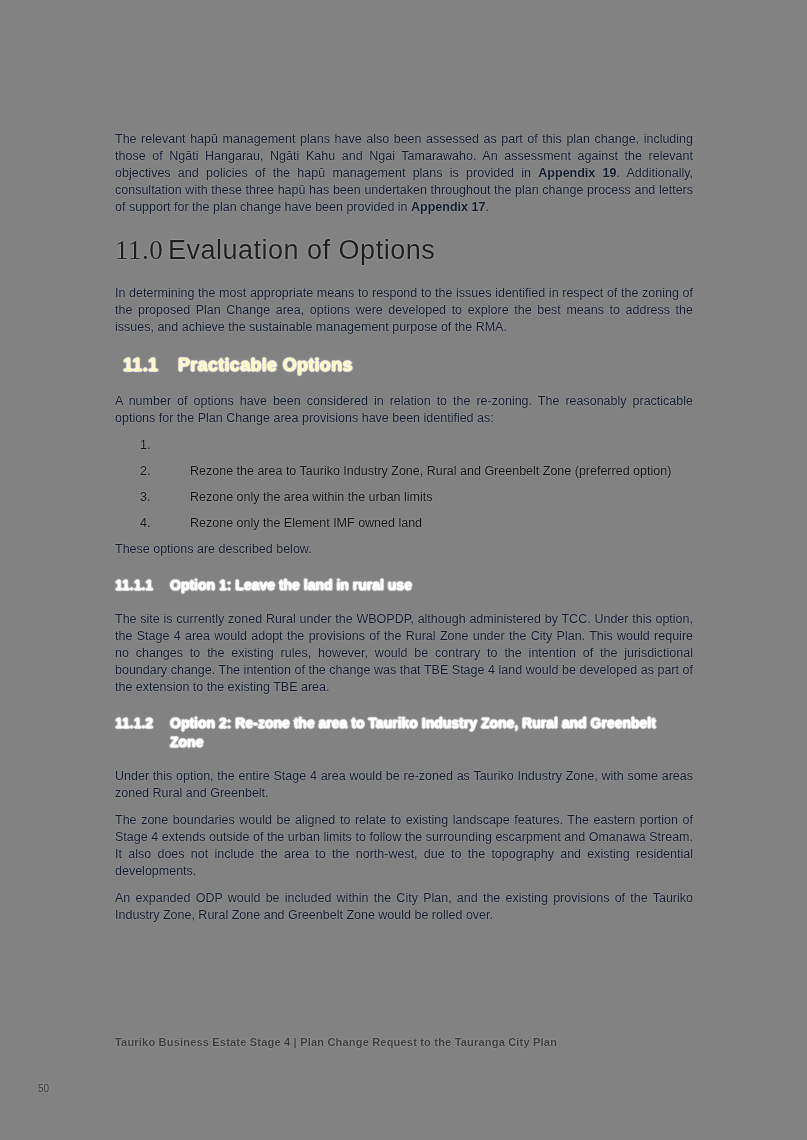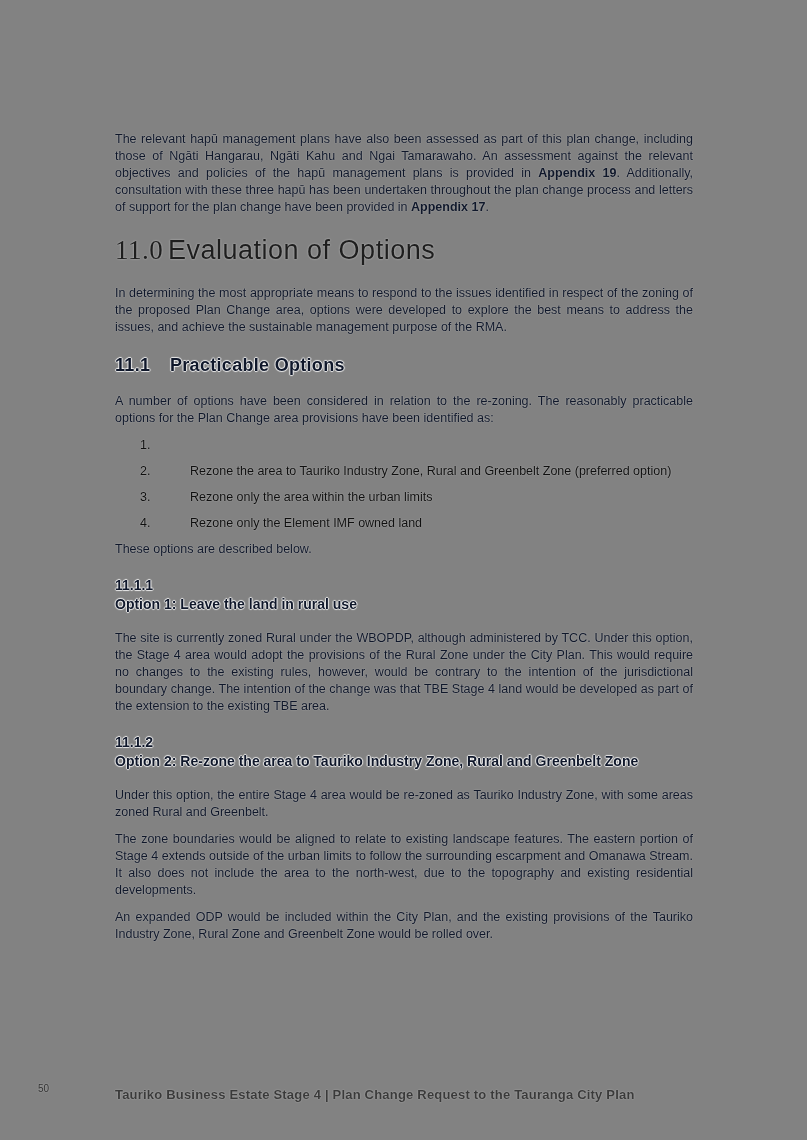--- a/index.html
+++ b/index.html
@@ -30,40 +30,39 @@
     font-size: 27px;
     line-height: 34px;
     font-weight: 400;
     letter-spacing: 0.5px;
     color: #1e1e1e;
     text-shadow: 0 0 2px rgba(255,255,255,0.55);
   }
   .h1 .num { flex: 0 0 auto; width: 53px; font-family: Liberation Serif, serif; }
   .h2 {
     display: flex;
-    margin: 18px 0 17px 0;
+    margin: 18px 0 17px 8px;
     font-size: 18px;
     line-height: 22px;
     font-weight: bold;
     letter-spacing: 0.3px;
-    color: #0f172a;
+    color: #fef9c3;
     text-shadow: 0 1px 1px rgba(255,255,255,0.8), 0 -1px 1px rgba(255,255,255,0.8),
                  1px 0 1px rgba(255,255,255,0.8), -1px 0 1px rgba(255,255,255,0.8);
   }
   .h2 .num { flex: 0 0 auto; width: 55px; }
   .h3 {
     display: flex;
     margin: 18px 0 16px 0;
     font-size: 14px;
     line-height: 19px;
     font-weight: bold;
-    color: #0f172a;
+    color: #ffffff;
     text-shadow: 0 1px 1px rgba(255,255,255,0.8), 0 -1px 1px rgba(255,255,255,0.8),
                  1px 0 1px rgba(255,255,255,0.8), -1px 0 1px rgba(255,255,255,0.8);
-    flex-direction: column;
   }
   .h3 .num { flex: 0 0 auto; width: 55px; }
   .h3 .ttl { flex: 1; }
   .options-list { margin: 3px 0 0 0; }
   .opt {
     display: flex;
     margin: 0 0 9px 0;
     font-size: 12.5px;
     line-height: 17px;
     color: #0f0f0f;
@@ -74,22 +73,22 @@
   .page-num {
     position: absolute;
     left: 38px; top: 1083px;
     font-size: 10px;
     font-weight: normal;
     color: #2e2e2e;
     text-shadow: 0 0 1.5px rgba(255,255,255,0.5);
   }
   .footer-text {
     position: absolute;
-    left: 115px; top: 1087px;
-    font-size: 13px;
+    left: 115px; top: 1036px;
+    font-size: 11px;
     font-weight: bold;
     letter-spacing: 0.2px;
     color: #3a3a3a;
     text-shadow: 0 0 1.5px rgba(255,255,255,0.5);
   }
 </style>
 </head>
 <body>
 
 <div class="page">

